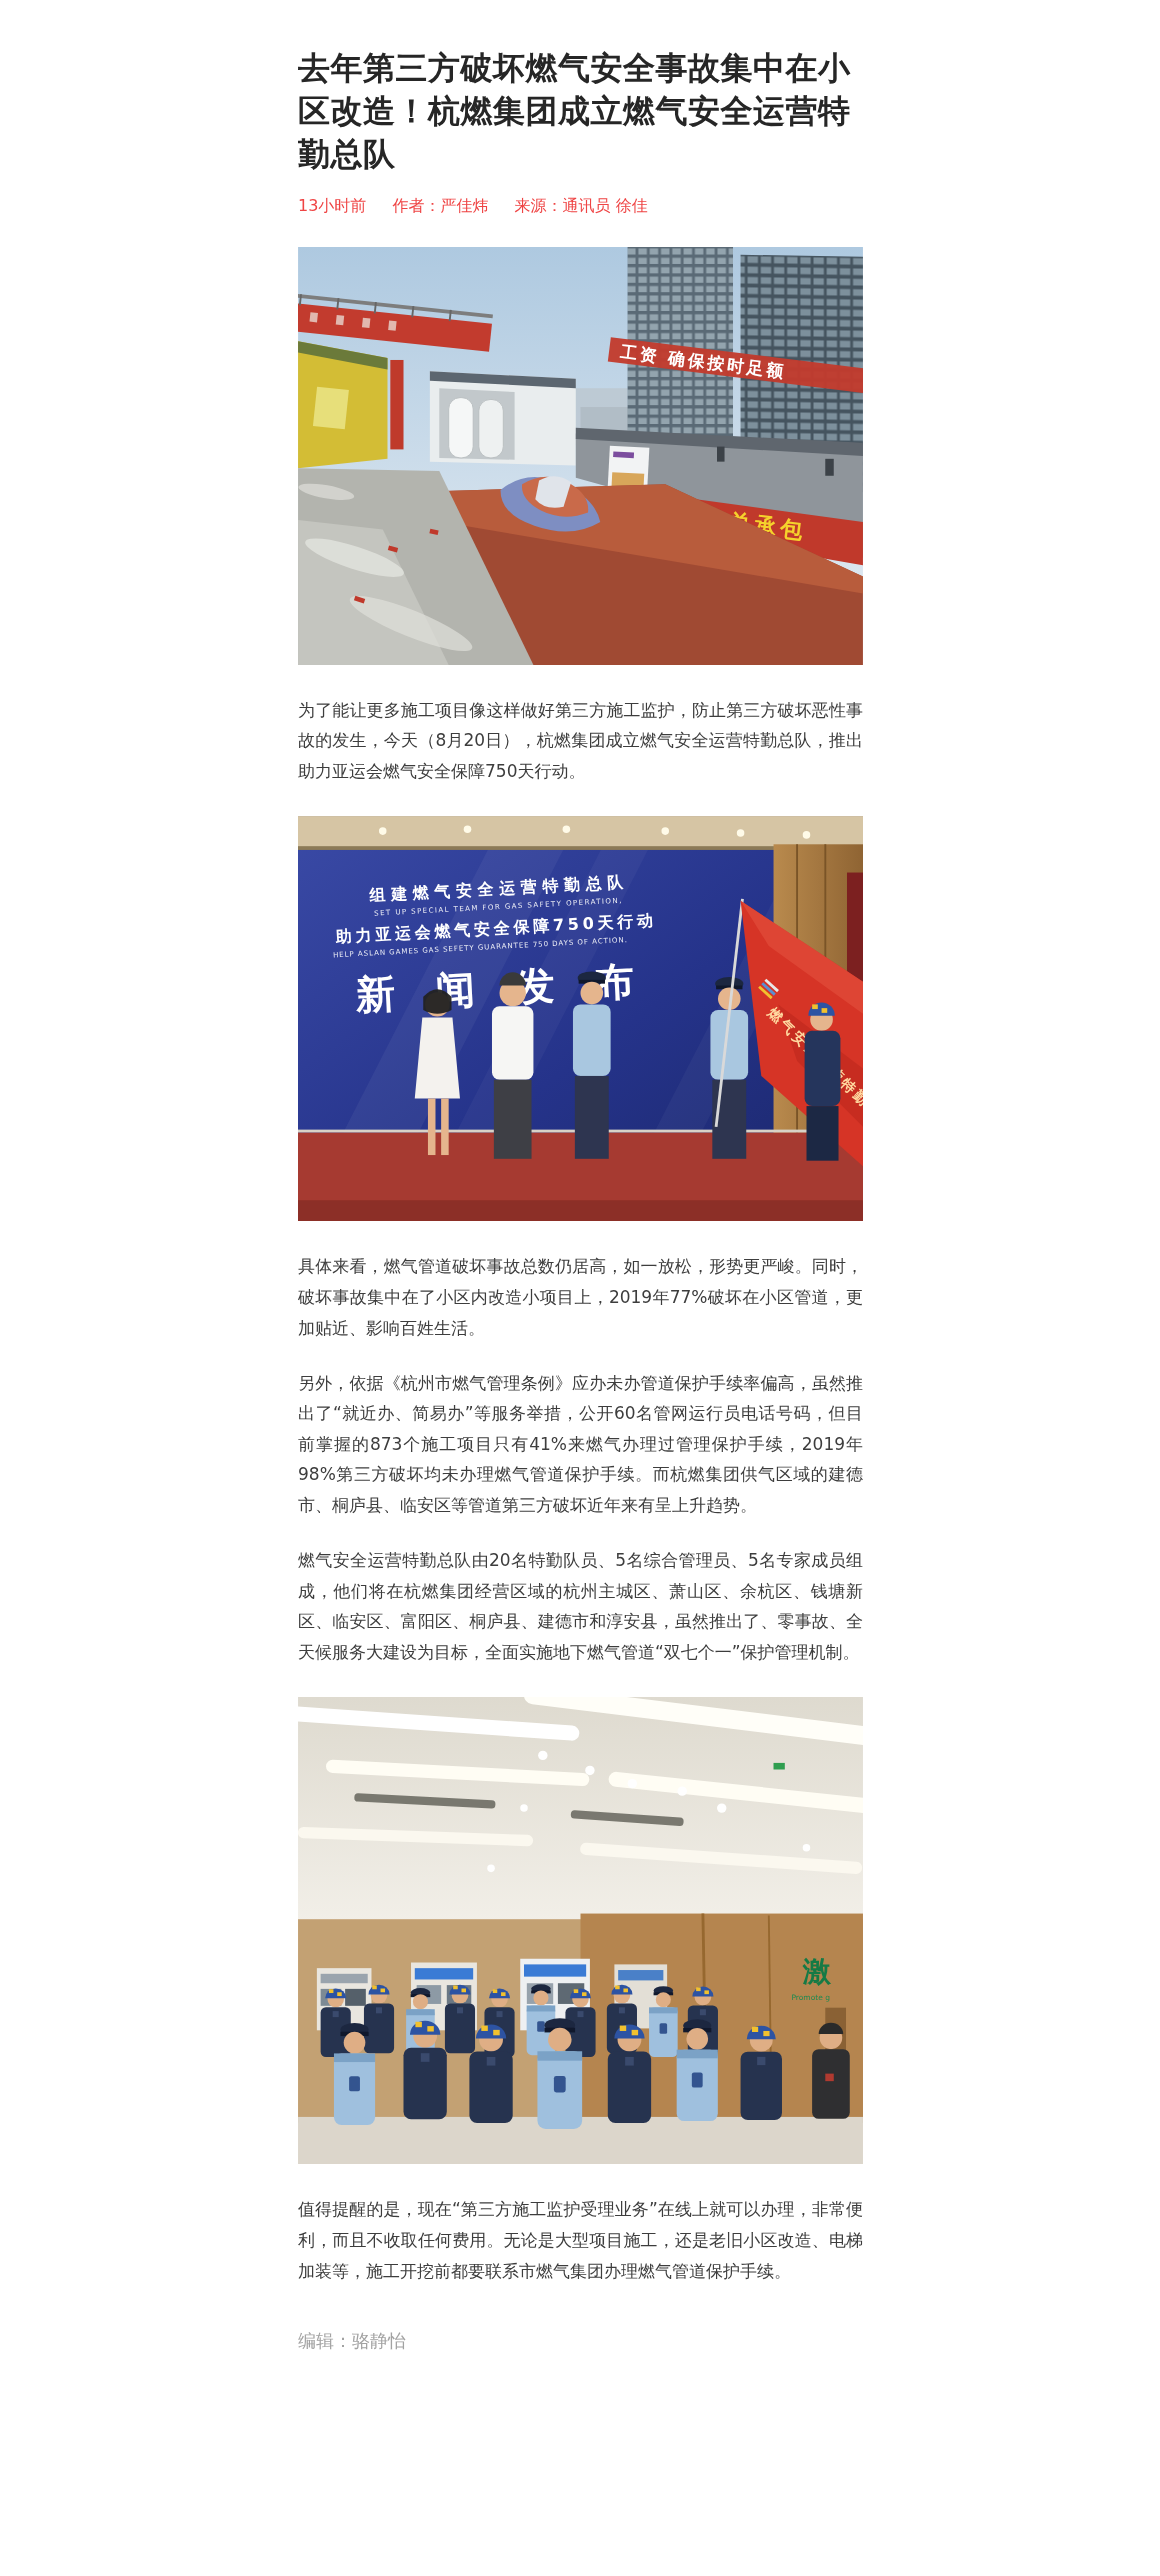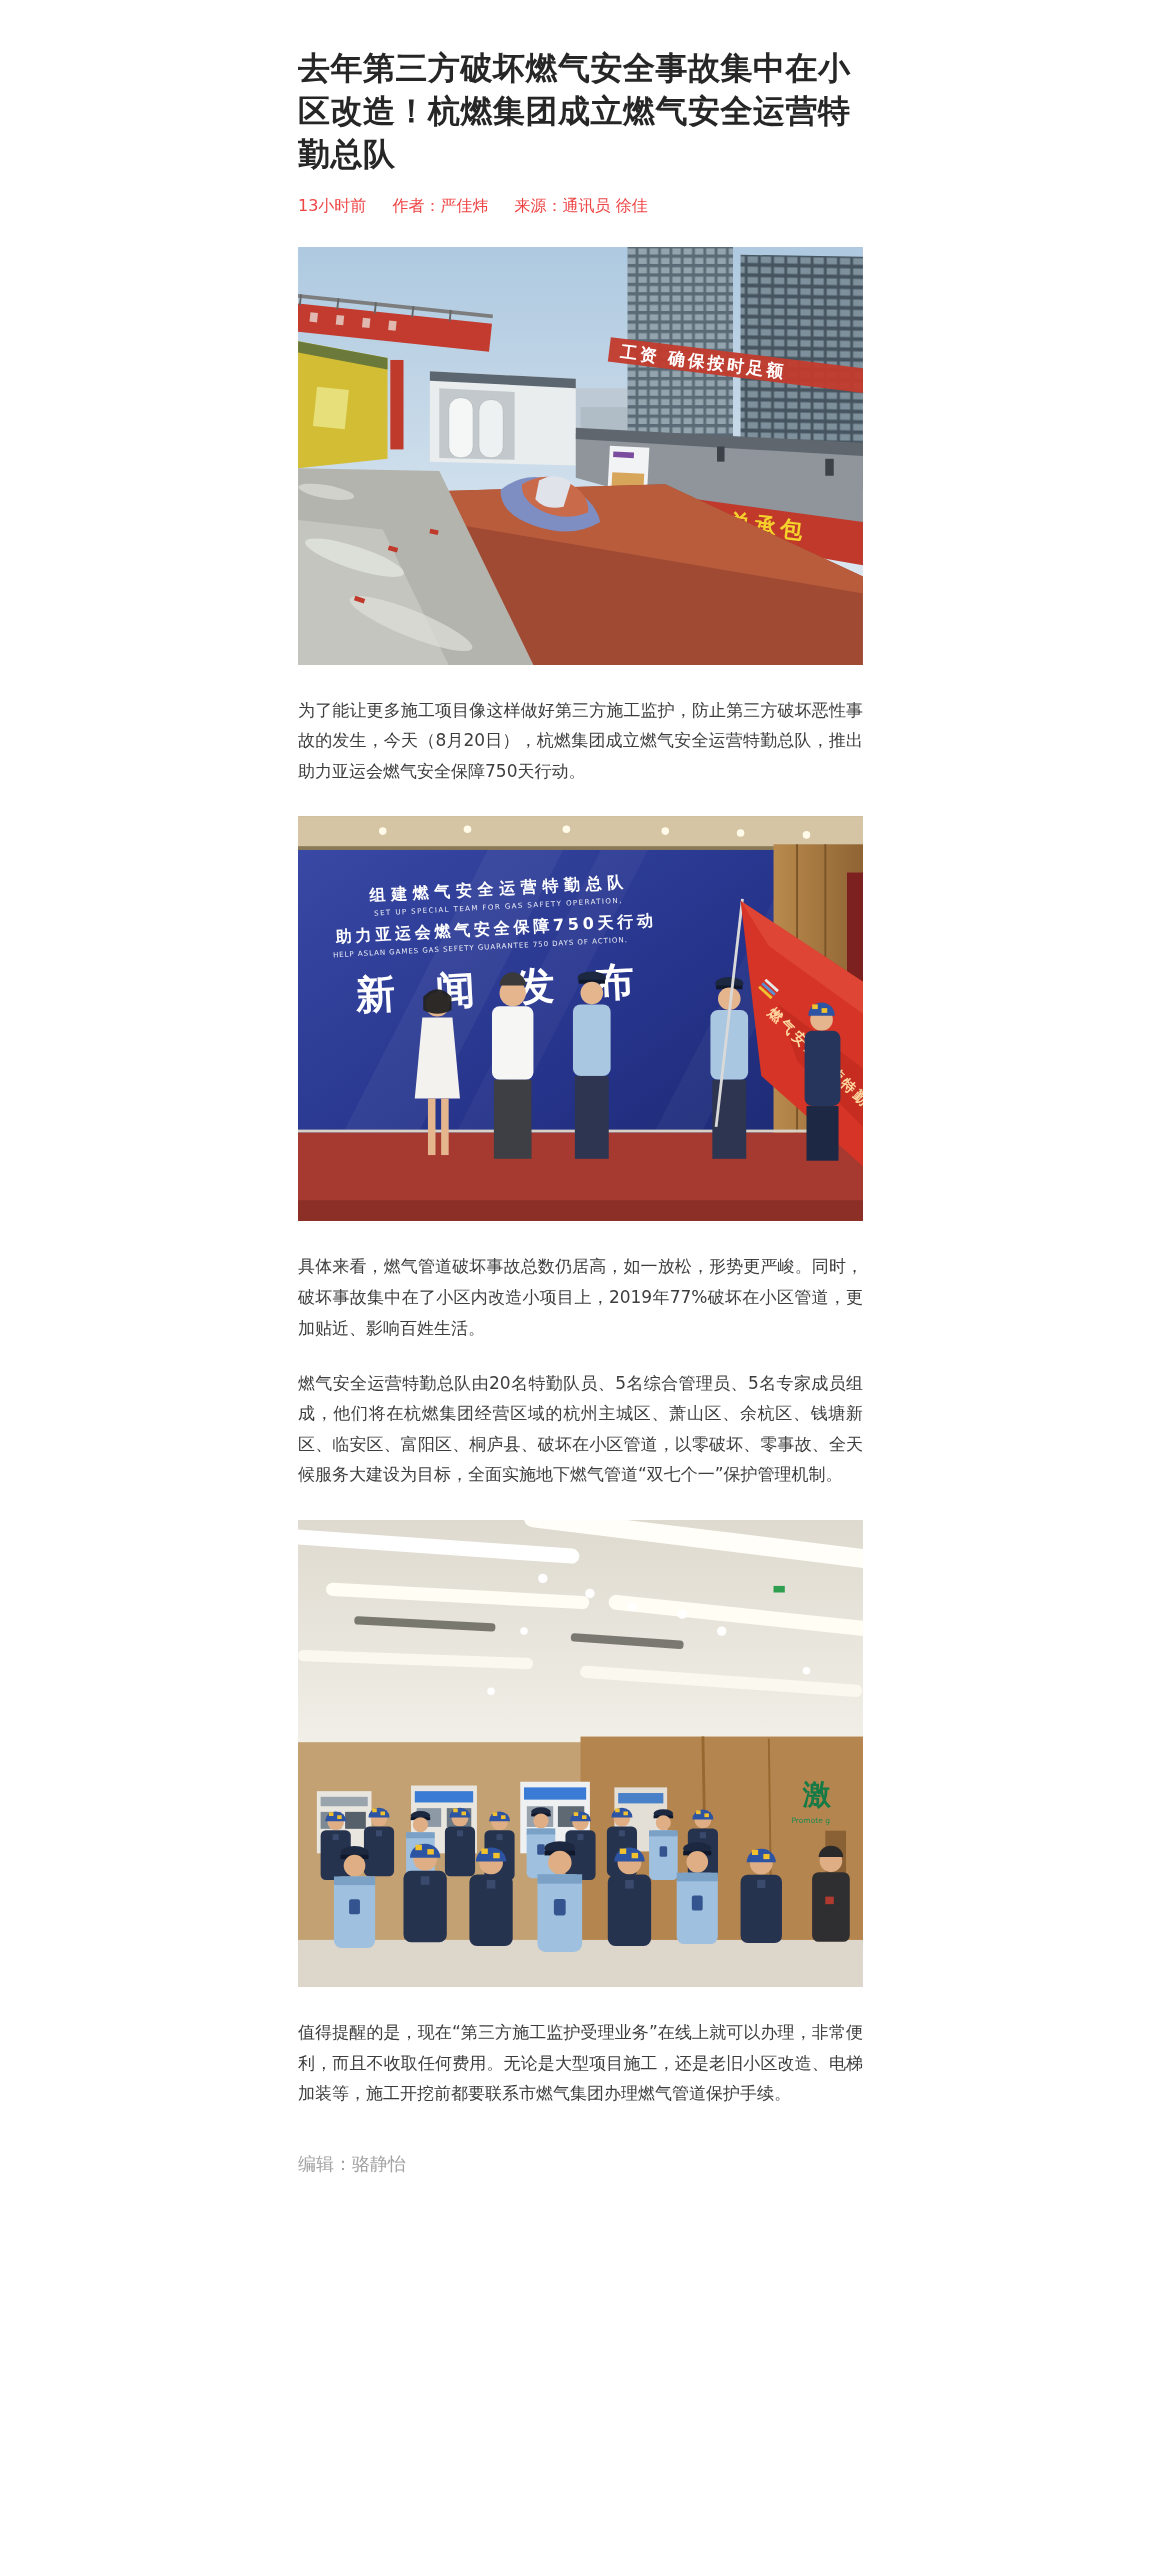--- a/index.html
+++ b/index.html
@@ -237,21 +237,22 @@
           <path d="M542,212 a14,14 0 0 1 28,0 z" fill="#2d53a3"></path>
           <rect x="546" y="200" width="6" height="5" fill="#f2c12e"></rect>
           <rect x="556" y="204" width="6" height="5" fill="#f2c12e"></rect>
           <rect x="538" y="228" width="38" height="80" rx="8" fill="#25355c"></rect>
           <rect x="540" y="308" width="34" height="58" fill="#1c2844"></rect>
         </g>
       </svg>
     </figure>
 
     <p class="para">具体来看，燃气管道破坏事故总数仍居高，如一放松，形势更严峻。同时，破坏事故集中在了小区内改造小项目上，2019年77%破坏在小区管道，更加贴近、影响百姓生活。</p>
-    <p class="para">燃气安全运营特勤总队由20名特勤队员、5名综合管理员、5名专家成员组成，他们将在杭燃集团经营区域的杭州主城区、萧山区、余杭区、钱塘新区、临安区、富阳区、桐庐县、破坏在小区管道，以零破坏、零事故、全天候服务大建设为目标，全面实施地下燃气管道“双七个一”保护管理机制。</p>
+    <p class="para">另外，依据《杭州市燃气管理条例》应办未办管道保护手续率偏高，虽然推出了“就近办、简易办”等服务举措，公开60名管网运行员电话号码，但目前掌握的873个施工项目只有41%来燃气办理过管理保护手续，2019年98%第三方破坏均未办理燃气管道保护手续。而杭燃集团供气区域的建德市、桐庐县、临安区等管道第三方破坏近年来有呈上升趋势。</p>
+    <p class="para">燃气安全运营特勤总队由20名特勤队员、5名综合管理员、5名专家成员组成，他们将在杭燃集团经营区域的杭州主城区、萧山区、余杭区、钱塘新区、临安区、富阳区、桐庐县、建德市和淳安县，虽然推出了、零事故、全天候服务大建设为目标，全面实施地下燃气管道“双七个一”保护管理机制。</p>
 
     <figure class="photo">
       <svg width="565" height="467" viewBox="0 0 600 496" xmlns="http://www.w3.org/2000/svg">
         <defs>
           <g id="p-helmet">
             <circle cx="0" cy="26" r="11" fill="#dfae85"></circle>
             <path d="M-14,25 a14,13 0 0 1 28,0 z" fill="#2d53a3"></path>
             <rect x="-9" y="13" width="6" height="5" fill="#f2c12e"></rect>
             <rect x="2" y="17" width="6" height="5" fill="#f2c12e"></rect>
             <rect x="-20" y="37" width="40" height="66" rx="7" fill="#26334f"></rect>

